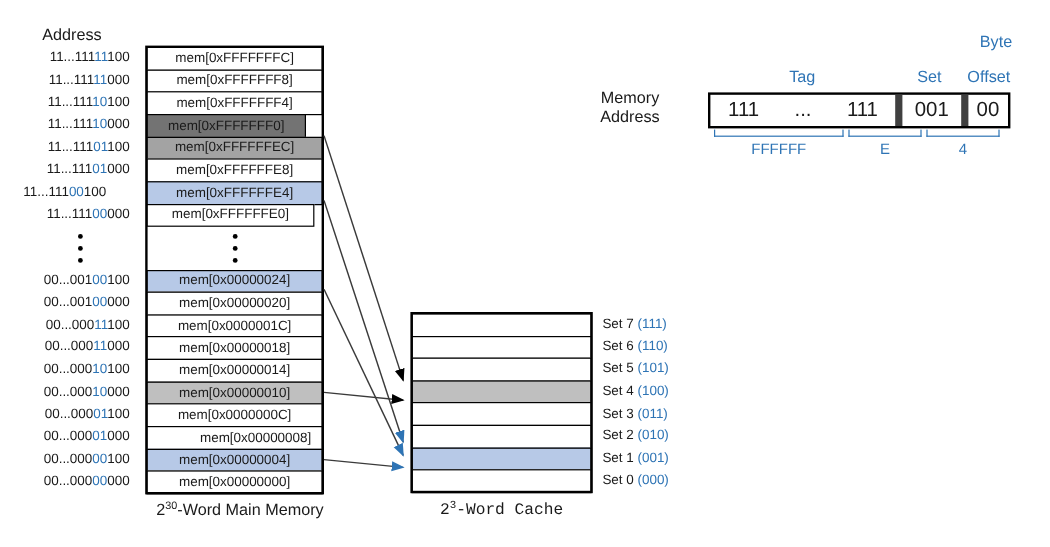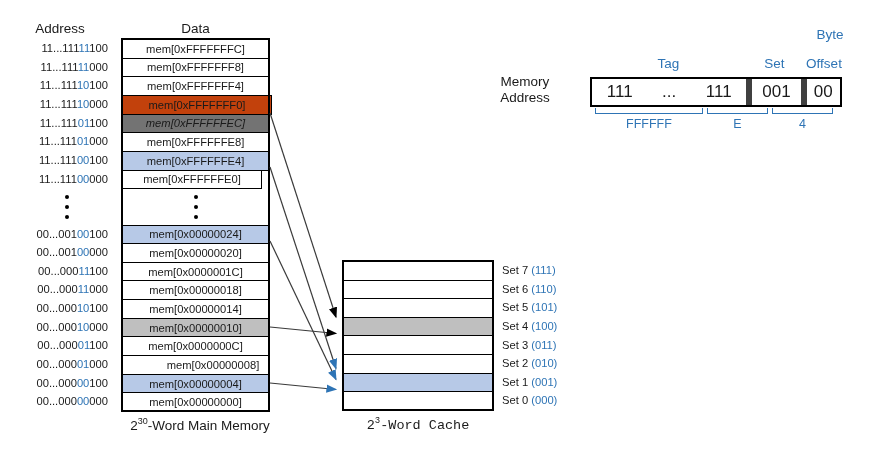--- a/index.html
+++ b/index.html
@@ -29,36 +29,35 @@
   .brace{border:1.5px solid #2E74B5;border-top:none;box-sizing:border-box;}
   .hexlabel{color:#2E74B5;font-size:12.5px;text-align:center;}
   svg.overlay{position:absolute;left:0;top:0;pointer-events:none;}
 </style>
 </head>
 <body>
 
 <div id="fig">
 
   <div class="abs hdr" style="left:10px;top:21px;width:100px;">Address</div>
-  <div class="abs hdr" style="left:122px;top:21px;width:147px;">Data</div>
 
   <div id="mem-rows">
       <div class="abs addr" style="left: 0px; top: 39px; width: 108px; height: 18.65px; line-height: 18.65px;"><span>11...111</span><span class="setbits">11</span><span>100</span></div>
       <div class="abs cell" style="left: 122px; top: 39px; width: 147px; height: 19.65px; background: rgb(255, 255, 255);">mem[0xFFFFFFFC]</div>
       <div class="abs addr" style="left: 0px; top: 57.65px; width: 108px; height: 18.65px; line-height: 18.65px;"><span>11...111</span><span class="setbits">11</span><span>000</span></div>
       <div class="abs cell" style="left: 122px; top: 57.65px; width: 147px; height: 19.65px; background: rgb(255, 255, 255);">mem[0xFFFFFFF8]</div>
       <div class="abs addr" style="left: 0px; top: 76.3px; width: 108px; height: 18.65px; line-height: 18.65px;"><span>11...111</span><span class="setbits">10</span><span>100</span></div>
       <div class="abs cell" style="left: 122px; top: 76.3px; width: 147px; height: 19.65px; background: rgb(255, 255, 255);">mem[0xFFFFFFF4]</div>
       <div class="abs addr" style="left: 0px; top: 94.95px; width: 108px; height: 18.65px; line-height: 18.65px;"><span>11...111</span><span class="setbits">10</span><span>000</span></div>
-      <div class="abs cell" style="left: 122px; top: 94.95px; width: 150px; height: 19.65px; background: #c2410c;">mem[0xFFFFFFF0]</div>
+      <div class="abs cell" style="left: 122px; top: 94.95px; width: 133px; height: 19.65px; background: #737373;">mem[0xFFFFFFF0]</div>
       <div class="abs addr" style="left: 0px; top: 113.6px; width: 108px; height: 18.65px; line-height: 18.65px;"><span>11...111</span><span class="setbits">01</span><span>100</span></div>
-      <div class="abs cell" style="left: 122px; top: 113.6px; width: 147px; height: 19.65px; background: #737373; font-style: italic;">mem[0xFFFFFFEC]</div>
+      <div class="abs cell" style="left: 122px; top: 113.6px; width: 147px; height: 19.65px; background: #a3a3a3;">mem[0xFFFFFFEC]</div>
       <div class="abs addr" style="left: 0px; top: 132.25px; width: 108px; height: 18.65px; line-height: 18.65px;"><span>11...111</span><span class="setbits">01</span><span>000</span></div>
       <div class="abs cell" style="left: 122px; top: 132.25px; width: 147px; height: 19.65px; background: rgb(255, 255, 255);">mem[0xFFFFFFE8]</div>
-      <div class="abs addr" style="left: 0px; top: 150.9px; width: 108px; height: 18.65px; line-height: 18.65px;"><span>11...111</span><span class="setbits">00</span><span>100</span></div>
+      <div class="abs addr" style="left: 0px; top: 150.9px; width: 108px; height: 18.65px; line-height: 18.65px; text-align: center;"><span>11...111</span><span class="setbits">00</span><span>100</span></div>
       <div class="abs cell" style="left: 122px; top: 150.9px; width: 147px; height: 19.65px; background: rgb(183, 201, 231);">mem[0xFFFFFFE4]</div>
       <div class="abs addr" style="left: 0px; top: 169.55px; width: 108px; height: 18.65px; line-height: 18.65px;"><span>11...111</span><span class="setbits">00</span><span>000</span></div>
       <div class="abs cell" style="left: 122px; top: 169.55px; width: 140px; height: 19.65px; background: rgb(255, 255, 255);">mem[0xFFFFFFE0]</div>
       <div class="abs addr" style="left: 0px; top: 224.5px; width: 108px; height: 18.65px; line-height: 18.65px;"><span>00...001</span><span class="setbits">00</span><span>100</span></div>
       <div class="abs cell" style="left: 122px; top: 224.5px; width: 147px; height: 19.65px; background: rgb(183, 201, 231);">mem[0x00000024]</div>
       <div class="abs addr" style="left: 0px; top: 243.15px; width: 108px; height: 18.65px; line-height: 18.65px;"><span>00...001</span><span class="setbits">00</span><span>000</span></div>
       <div class="abs cell" style="left: 122px; top: 243.15px; width: 147px; height: 19.65px; background: rgb(255, 255, 255);">mem[0x00000020]</div>
       <div class="abs addr" style="left: 0px; top: 261.8px; width: 108px; height: 18.65px; line-height: 18.65px;"><span>00...000</span><span class="setbits">11</span><span>100</span></div>
       <div class="abs cell" style="left: 122px; top: 261.8px; width: 147px; height: 19.65px; background: rgb(255, 255, 255);">mem[0x0000001C]</div>
       <div class="abs addr" style="left: 0px; top: 280.45px; width: 108px; height: 18.65px; line-height: 18.65px;"><span>00...000</span><span class="setbits">11</span><span>000</span></div>

